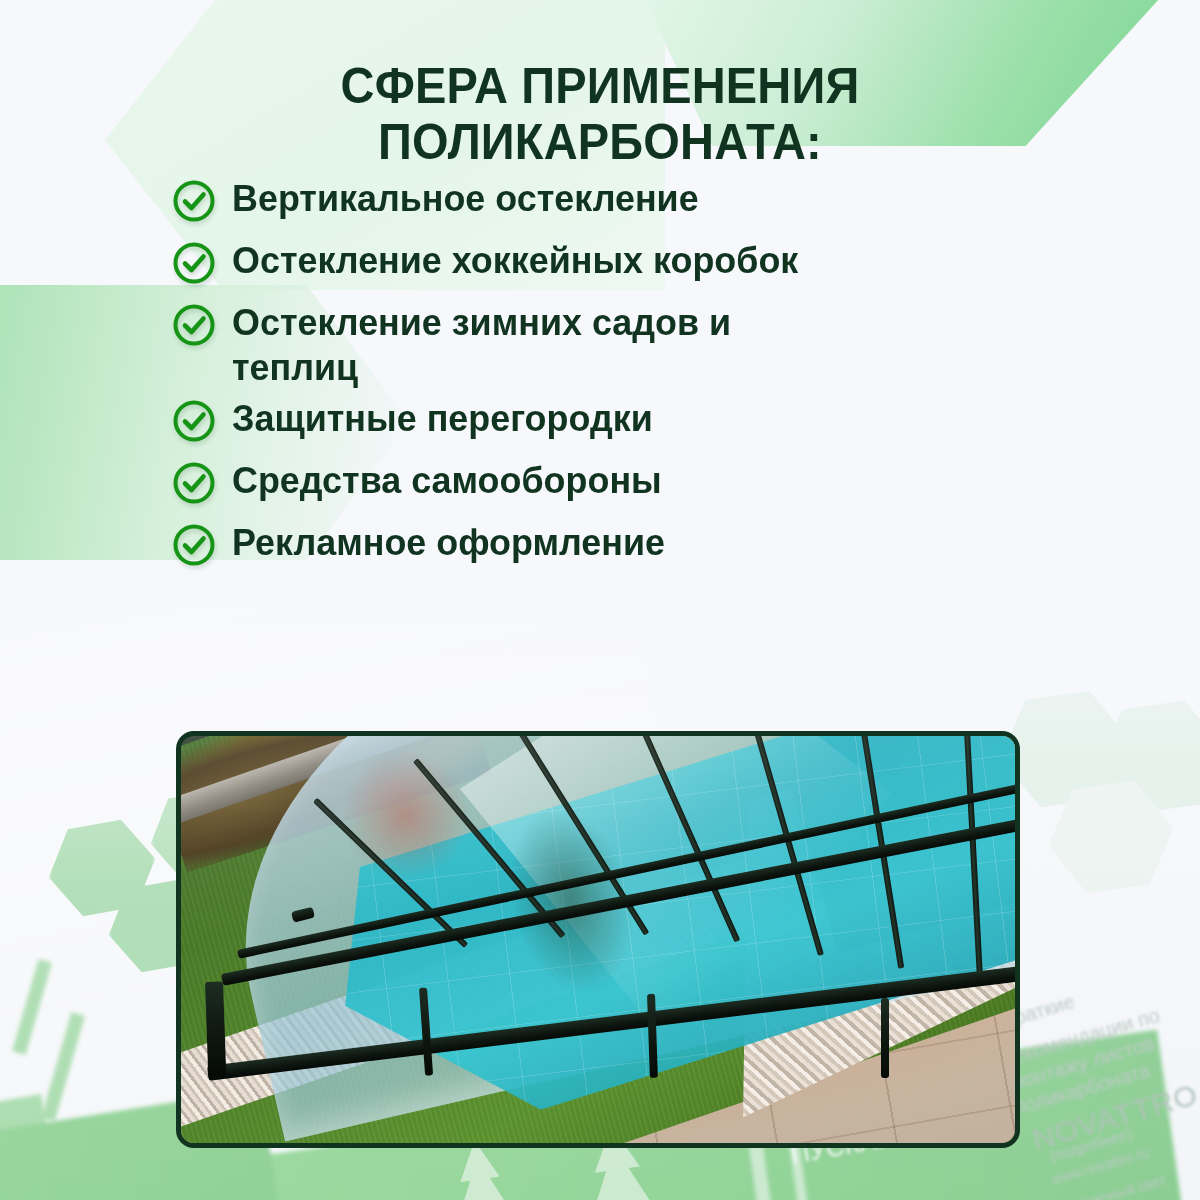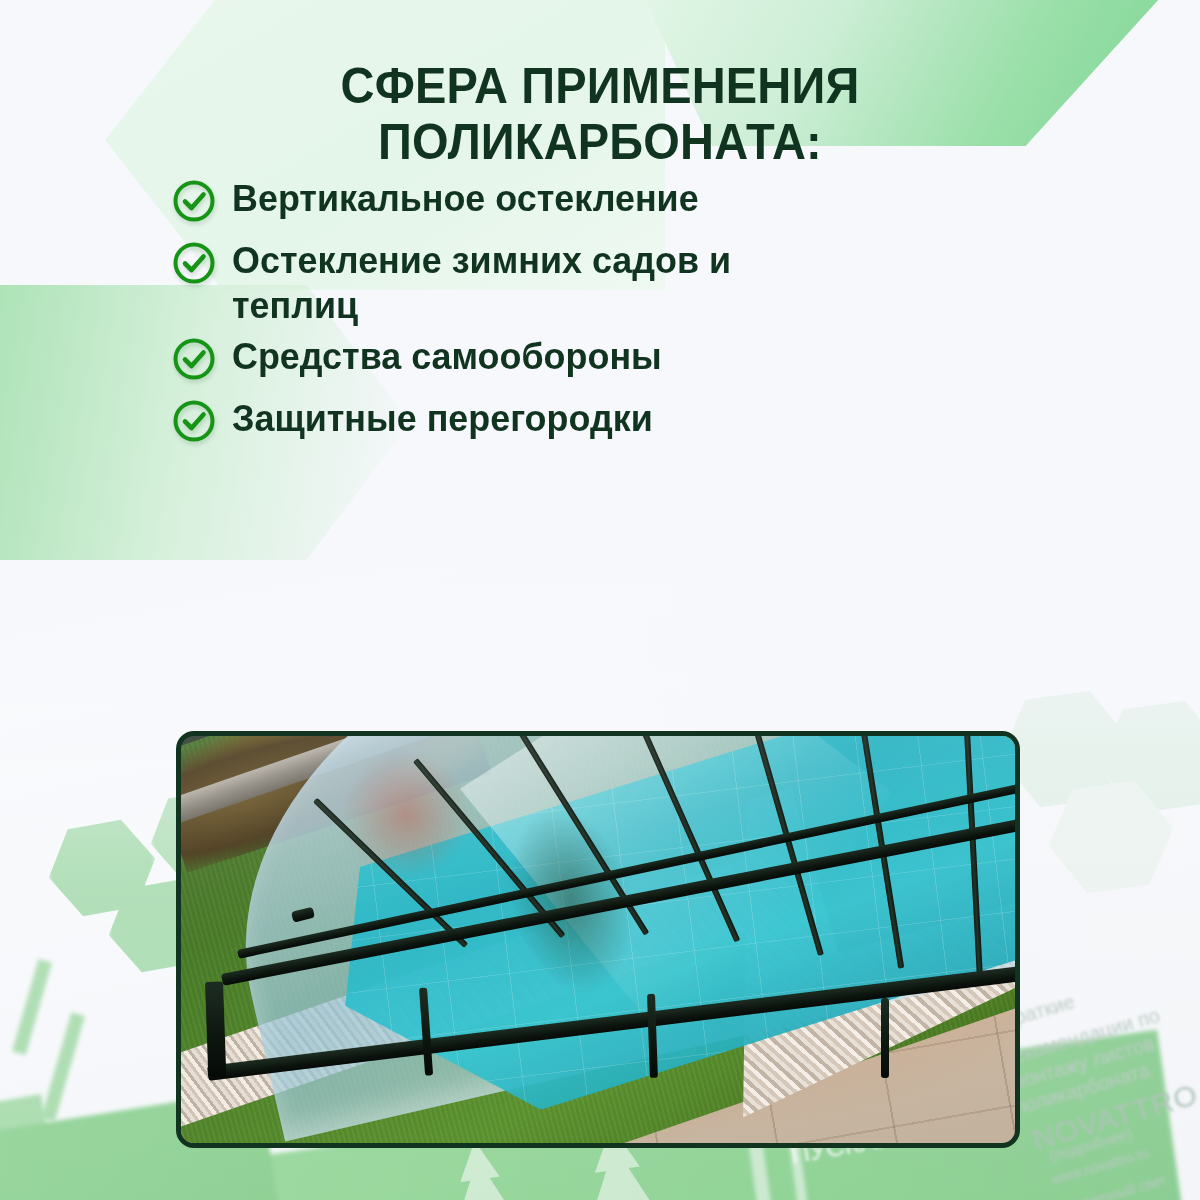--- a/index.html
+++ b/index.html
@@ -408,52 +408,70 @@
         <svg viewBox="0 0 44 44" xmlns="http://www.w3.org/2000/svg">
           <circle cx="22" cy="22" r="18.5" fill="none" stroke="#159415" stroke-width="4"></circle>
           <path d="M13 22.5 L19.5 29 L31.5 15.5" fill="none" stroke="#159415" stroke-width="4.6" stroke-linecap="round" stroke-linejoin="round"></path>
         </svg>
       </span>
       <span class="label">Вертикальное остекление</span>
     </li>
 
 
 
+    <li class="feature">
+      <span class="check">
+        <svg viewBox="0 0 44 44" xmlns="http://www.w3.org/2000/svg">
+          <circle cx="22" cy="22" r="18.5" fill="none" stroke="#159415" stroke-width="4"></circle>
+          <path d="M13 22.5 L19.5 29 L31.5 15.5" fill="none" stroke="#159415" stroke-width="4.6" stroke-linecap="round" stroke-linejoin="round"></path>
+        </svg>
+      </span>
+      <span class="label">Остекление хоккейных коробок</span>
+    </li>
 
     <li class="feature">
       <span class="check">
         <svg viewBox="0 0 44 44" xmlns="http://www.w3.org/2000/svg">
           <circle cx="22" cy="22" r="18.5" fill="none" stroke="#159415" stroke-width="4"></circle>
           <path d="M13 22.5 L19.5 29 L31.5 15.5" fill="none" stroke="#159415" stroke-width="4.6" stroke-linecap="round" stroke-linejoin="round"></path>
         </svg>
       </span>
       <span class="label">Остекление зимних садов и
 теплиц</span>
     </li>
 
     <li class="feature">
       <span class="check">
         <svg viewBox="0 0 44 44" xmlns="http://www.w3.org/2000/svg">
           <circle cx="22" cy="22" r="18.5" fill="none" stroke="#159415" stroke-width="4"></circle>
           <path d="M13 22.5 L19.5 29 L31.5 15.5" fill="none" stroke="#159415" stroke-width="4.6" stroke-linecap="round" stroke-linejoin="round"></path>
         </svg>
       </span>
-      <span class="label">Средства самообороны</span>
+      <span class="label">Защитные перегородки</span>
     </li>
 
     <li class="feature">
       <span class="check">
         <svg viewBox="0 0 44 44" xmlns="http://www.w3.org/2000/svg">
           <circle cx="22" cy="22" r="18.5" fill="none" stroke="#159415" stroke-width="4"></circle>
           <path d="M13 22.5 L19.5 29 L31.5 15.5" fill="none" stroke="#159415" stroke-width="4.6" stroke-linecap="round" stroke-linejoin="round"></path>
         </svg>
       </span>
-      <span class="label">Защитные перегородки</span>
+      <span class="label">Средства самообороны</span>
     </li>
 
+    <li class="feature">
+      <span class="check">
+        <svg viewBox="0 0 44 44" xmlns="http://www.w3.org/2000/svg">
+          <circle cx="22" cy="22" r="18.5" fill="none" stroke="#159415" stroke-width="4"></circle>
+          <path d="M13 22.5 L19.5 29 L31.5 15.5" fill="none" stroke="#159415" stroke-width="4.6" stroke-linecap="round" stroke-linejoin="round"></path>
+        </svg>
+      </span>
+      <span class="label">Рекламное оформление</span>
+    </li>
 
   </ul>
 
   <div class="photo-card">
     <div class="photo-inner">
       <div class="sc-paving">
         <div class="sc-paving-tex"></div>
       </div>
       <div class="sc-grass">
         <div class="sc-grass-tex"></div>

